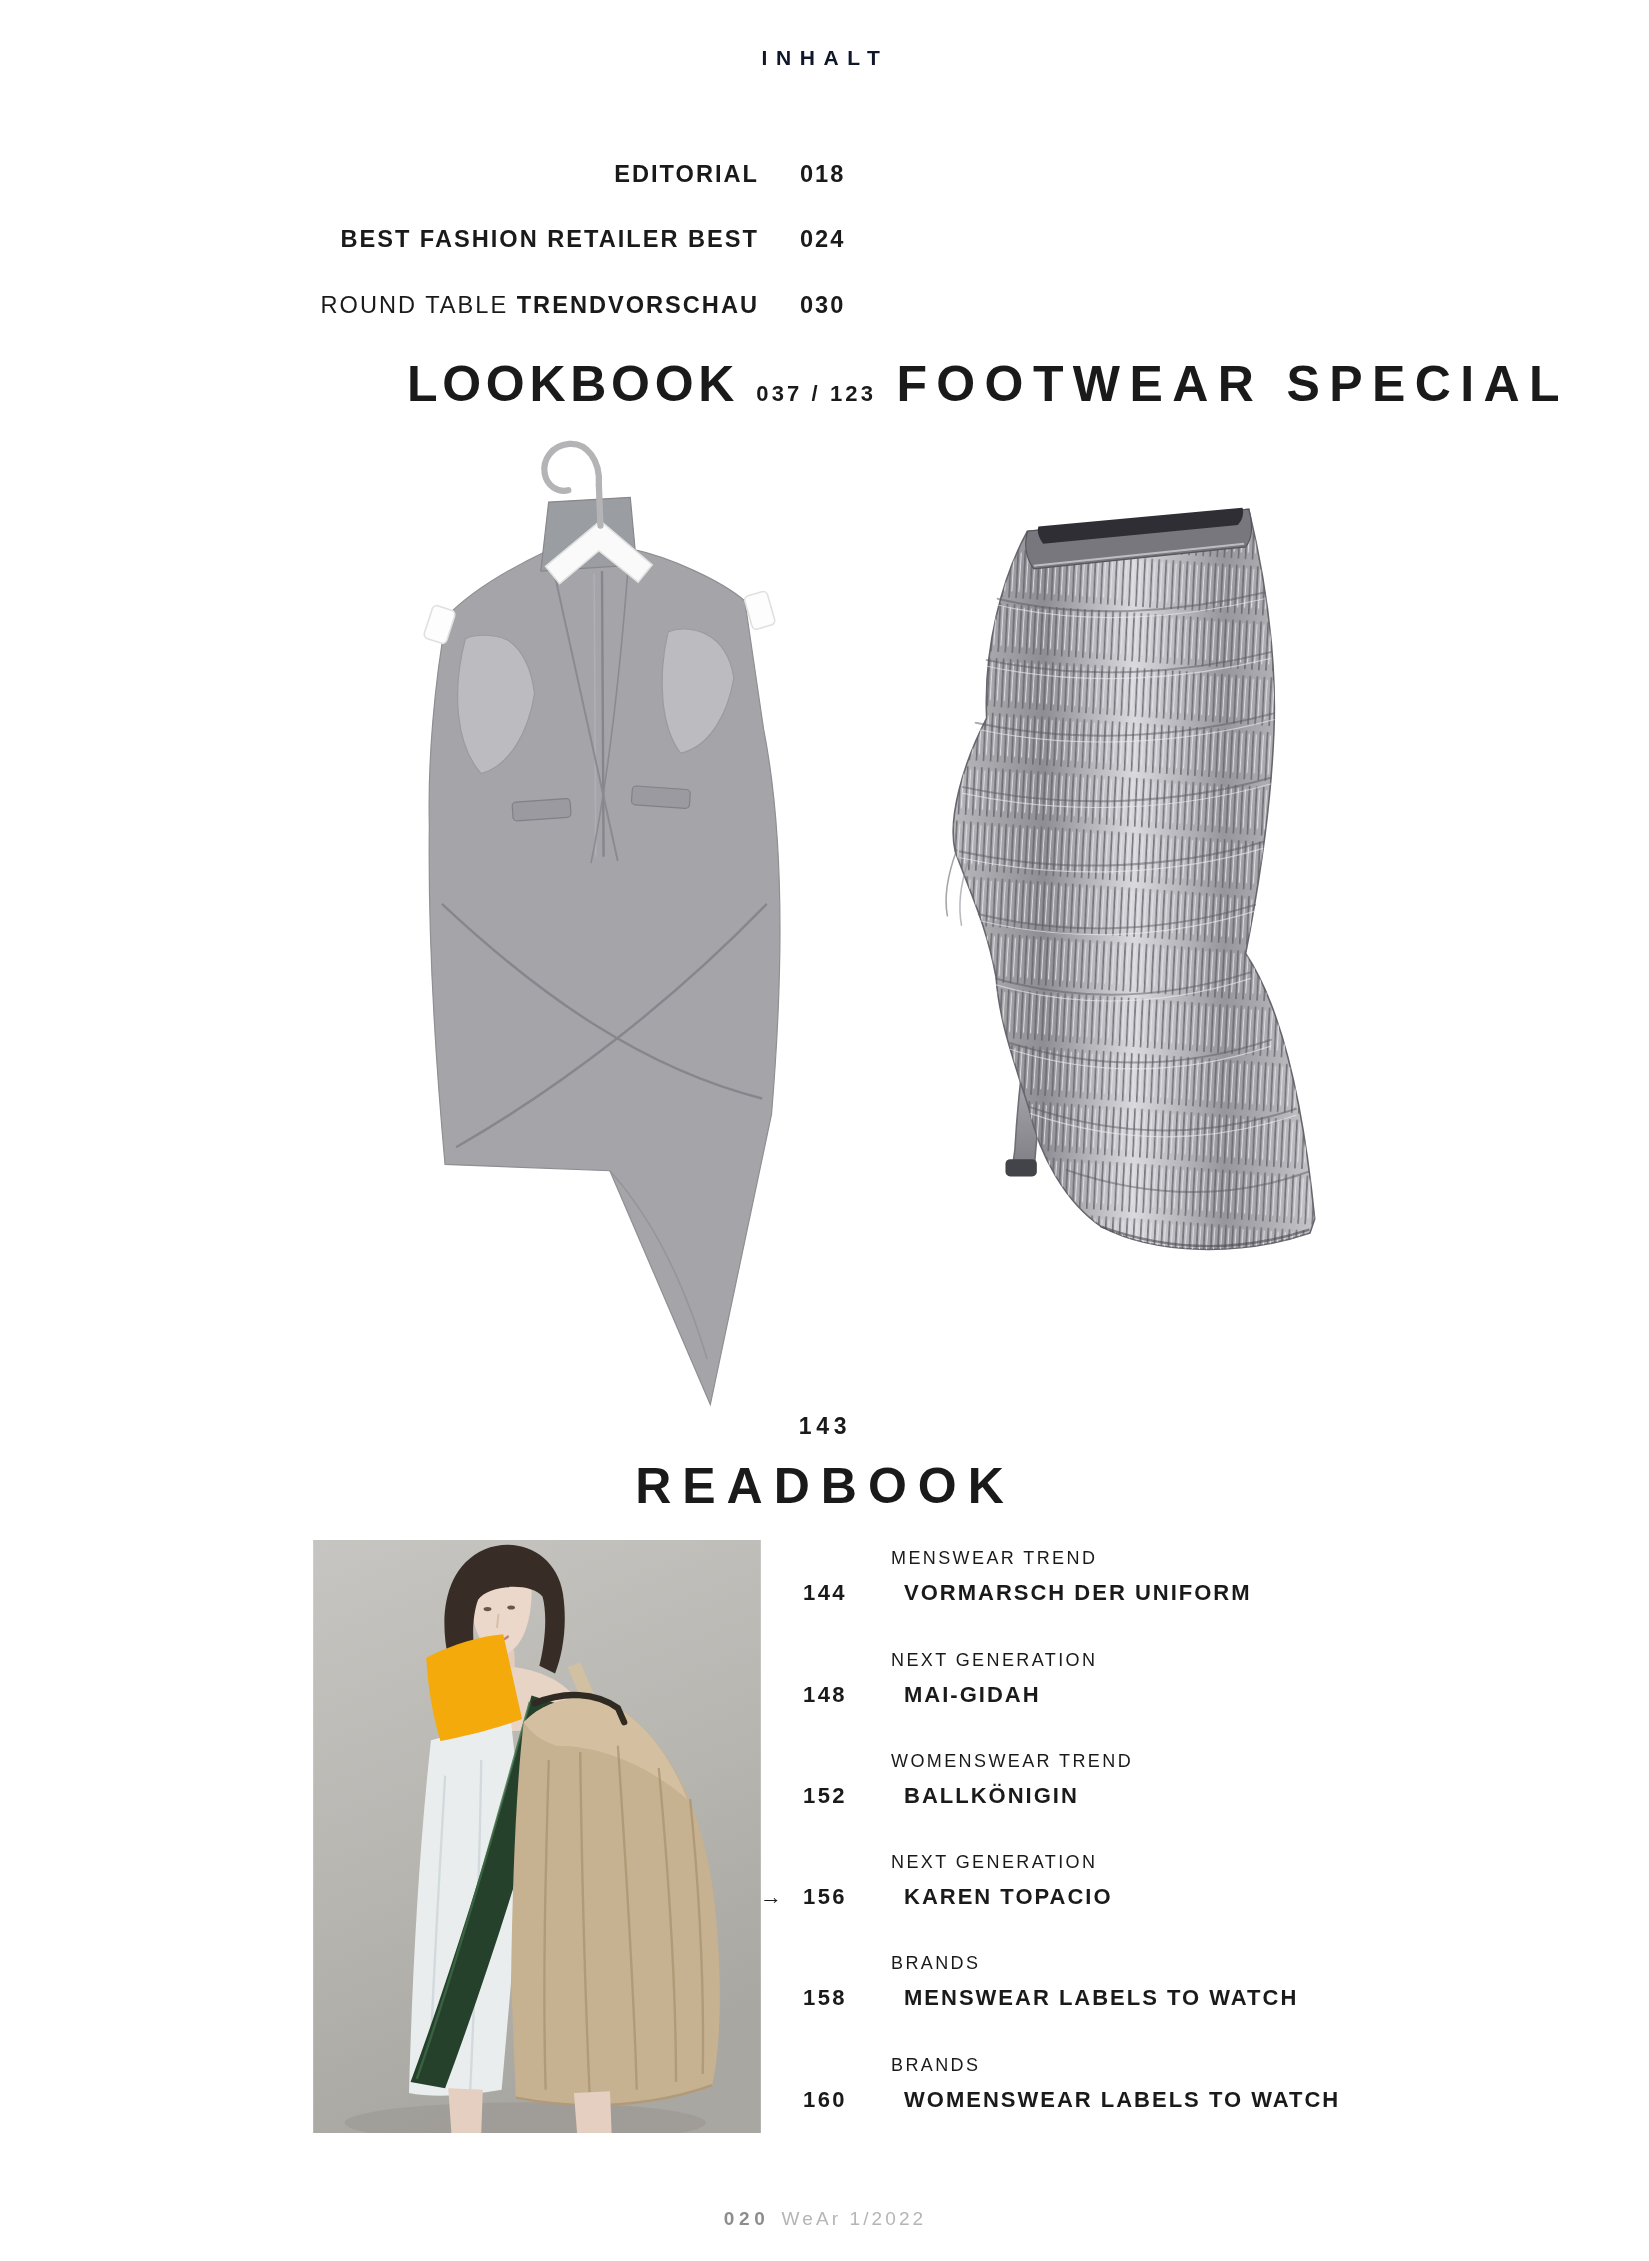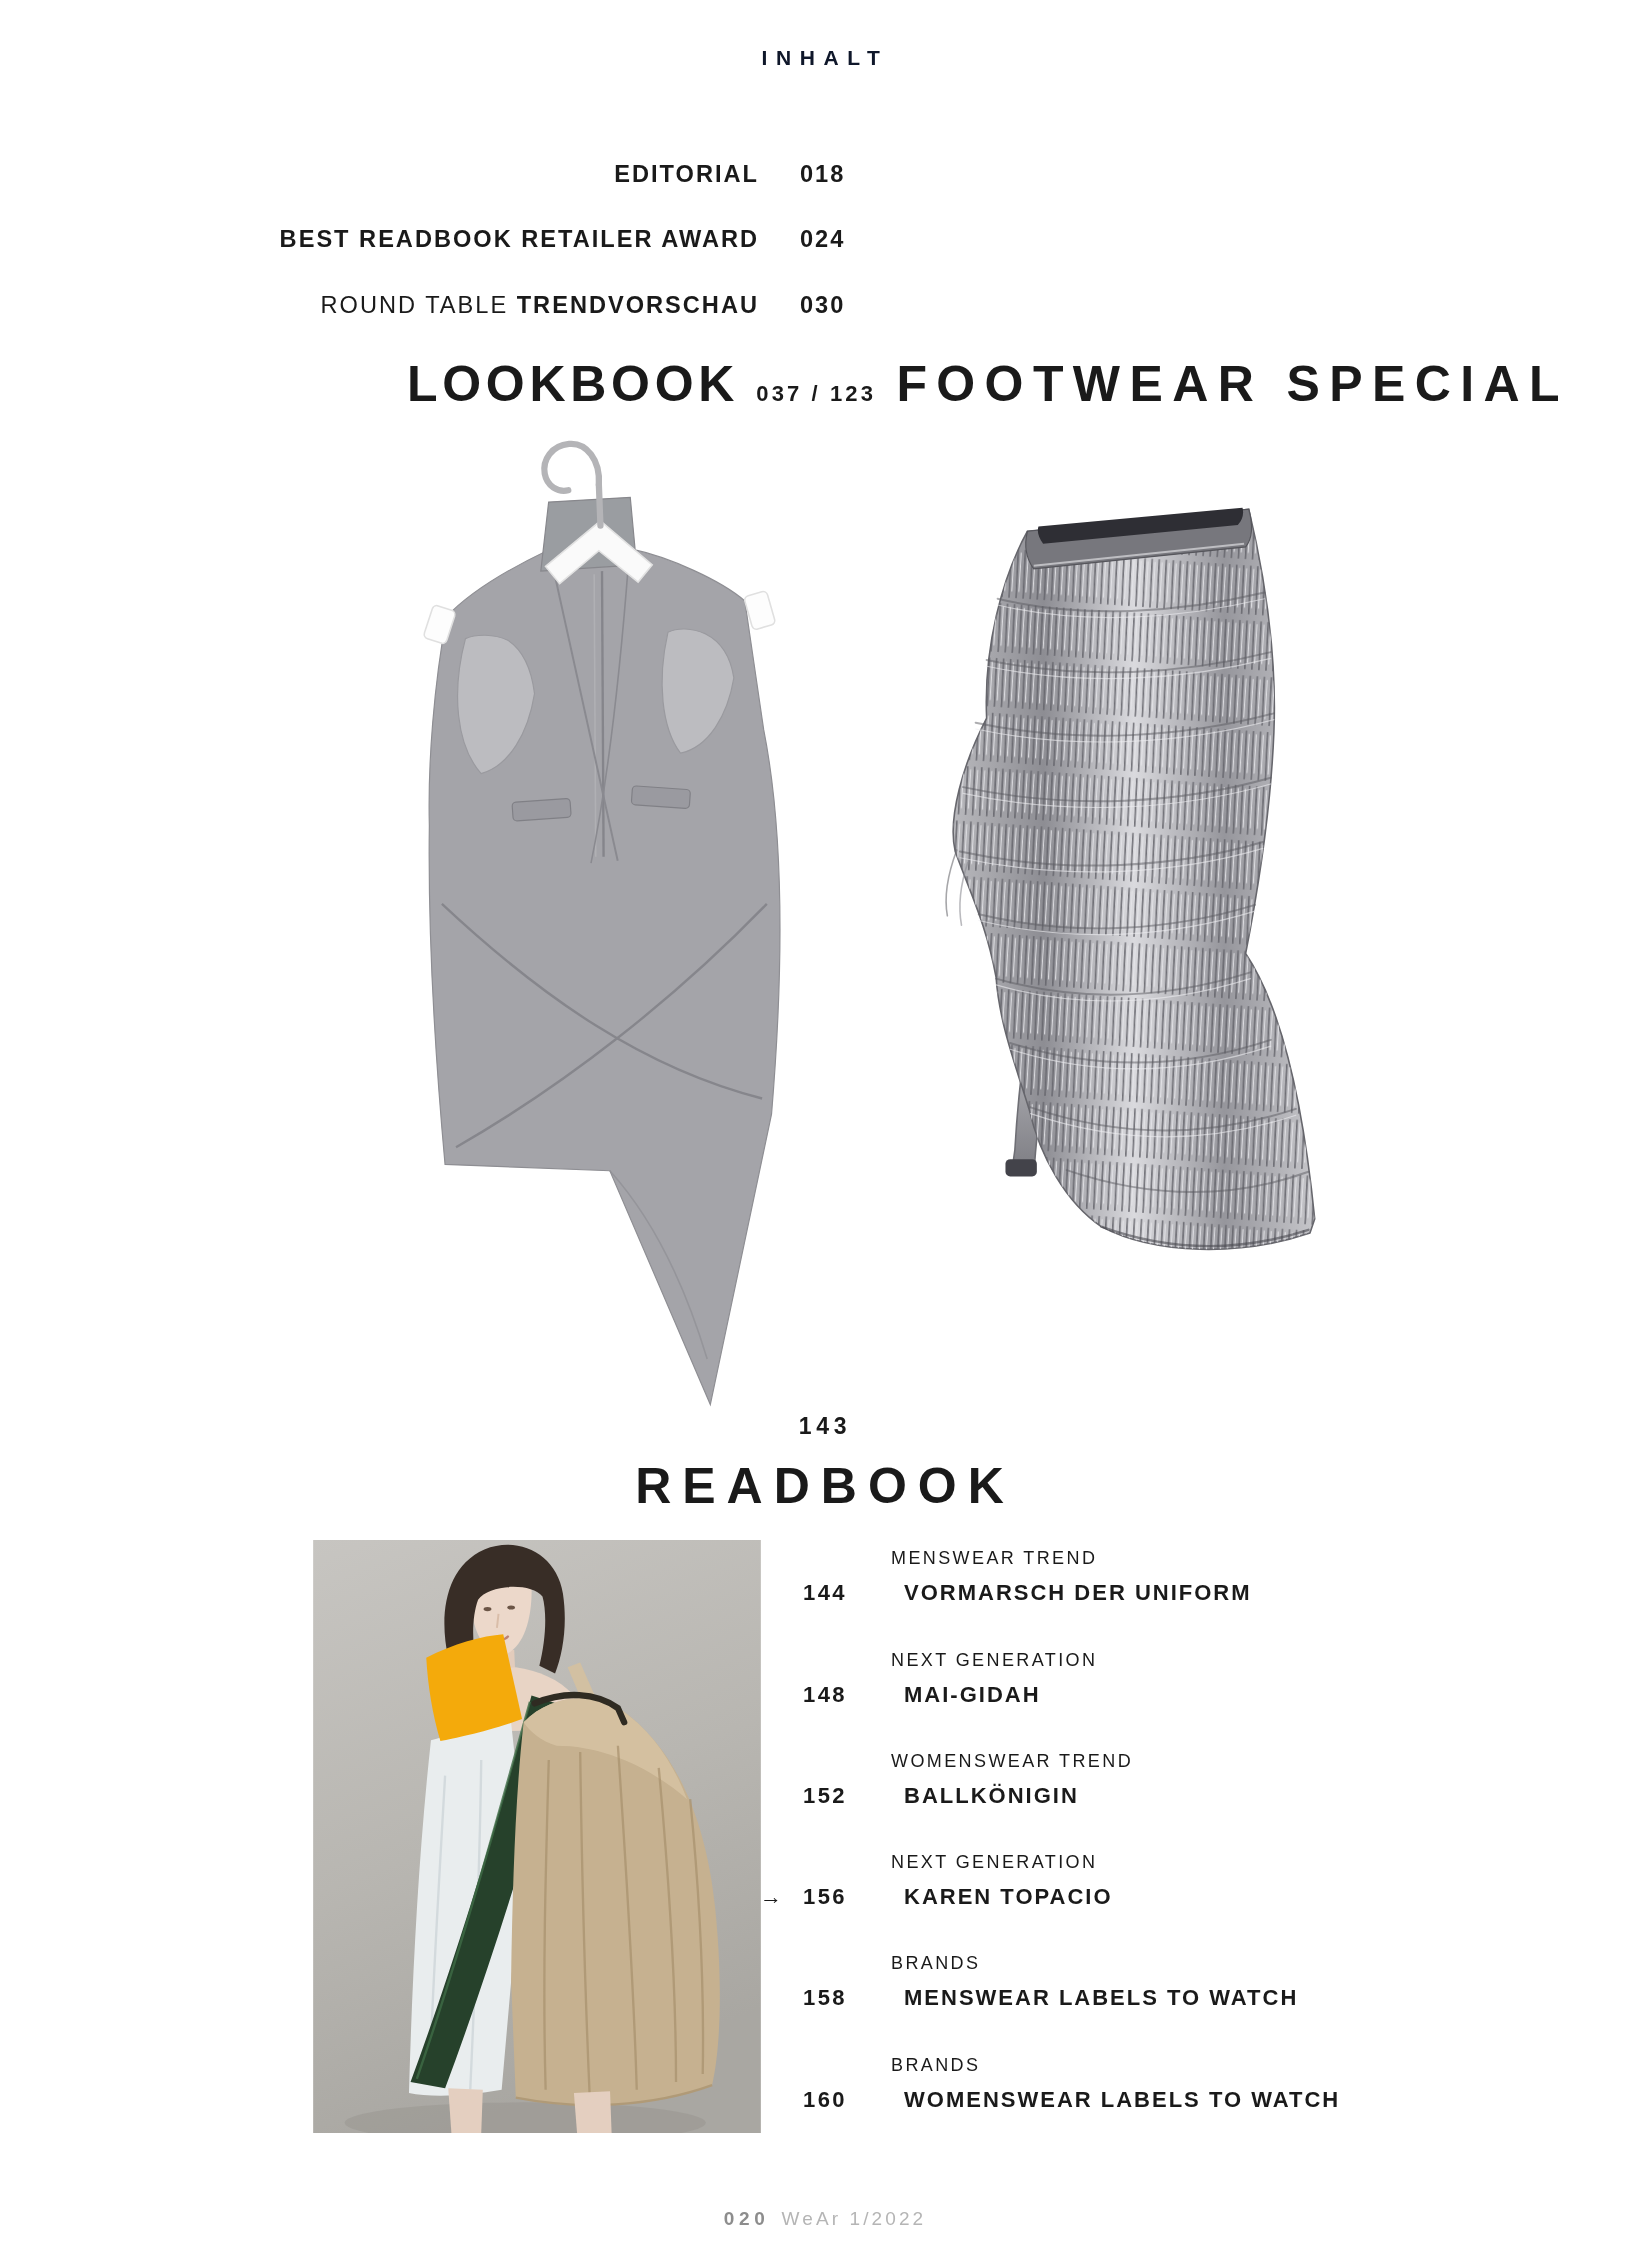--- a/index.html
+++ b/index.html
@@ -48,21 +48,21 @@
 
 <div class="page">
 
   <div class="inhalt">INHALT</div>
 
   <div class="toc-row r1">
     <span class="toc-label"><span class="toc-prefix"></span><span class="toc-title">EDITORIAL</span></span>
     <span class="toc-page">018</span>
   </div>
   <div class="toc-row r2">
-    <span class="toc-label"><span class="toc-prefix"></span><span class="toc-title">BEST READBOOK RETAILER AWARD</span></span>
+    <span class="toc-label"><span class="toc-prefix"></span><span class="toc-title">BEST FASHION RETAILER BEST</span></span>
     <span class="toc-page">024</span>
   </div>
   <div class="toc-row r3">
     <span class="toc-label"><span class="toc-prefix">ROUND TABLE </span><span class="toc-title">TRENDVORSCHAU</span></span>
     <span class="toc-page">030</span>
   </div>
 
   <div class="lookbook-line">
     <span class="lb-title">LOOKBOOK</span>
     <span class="lb-pages">037 / 123</span>

